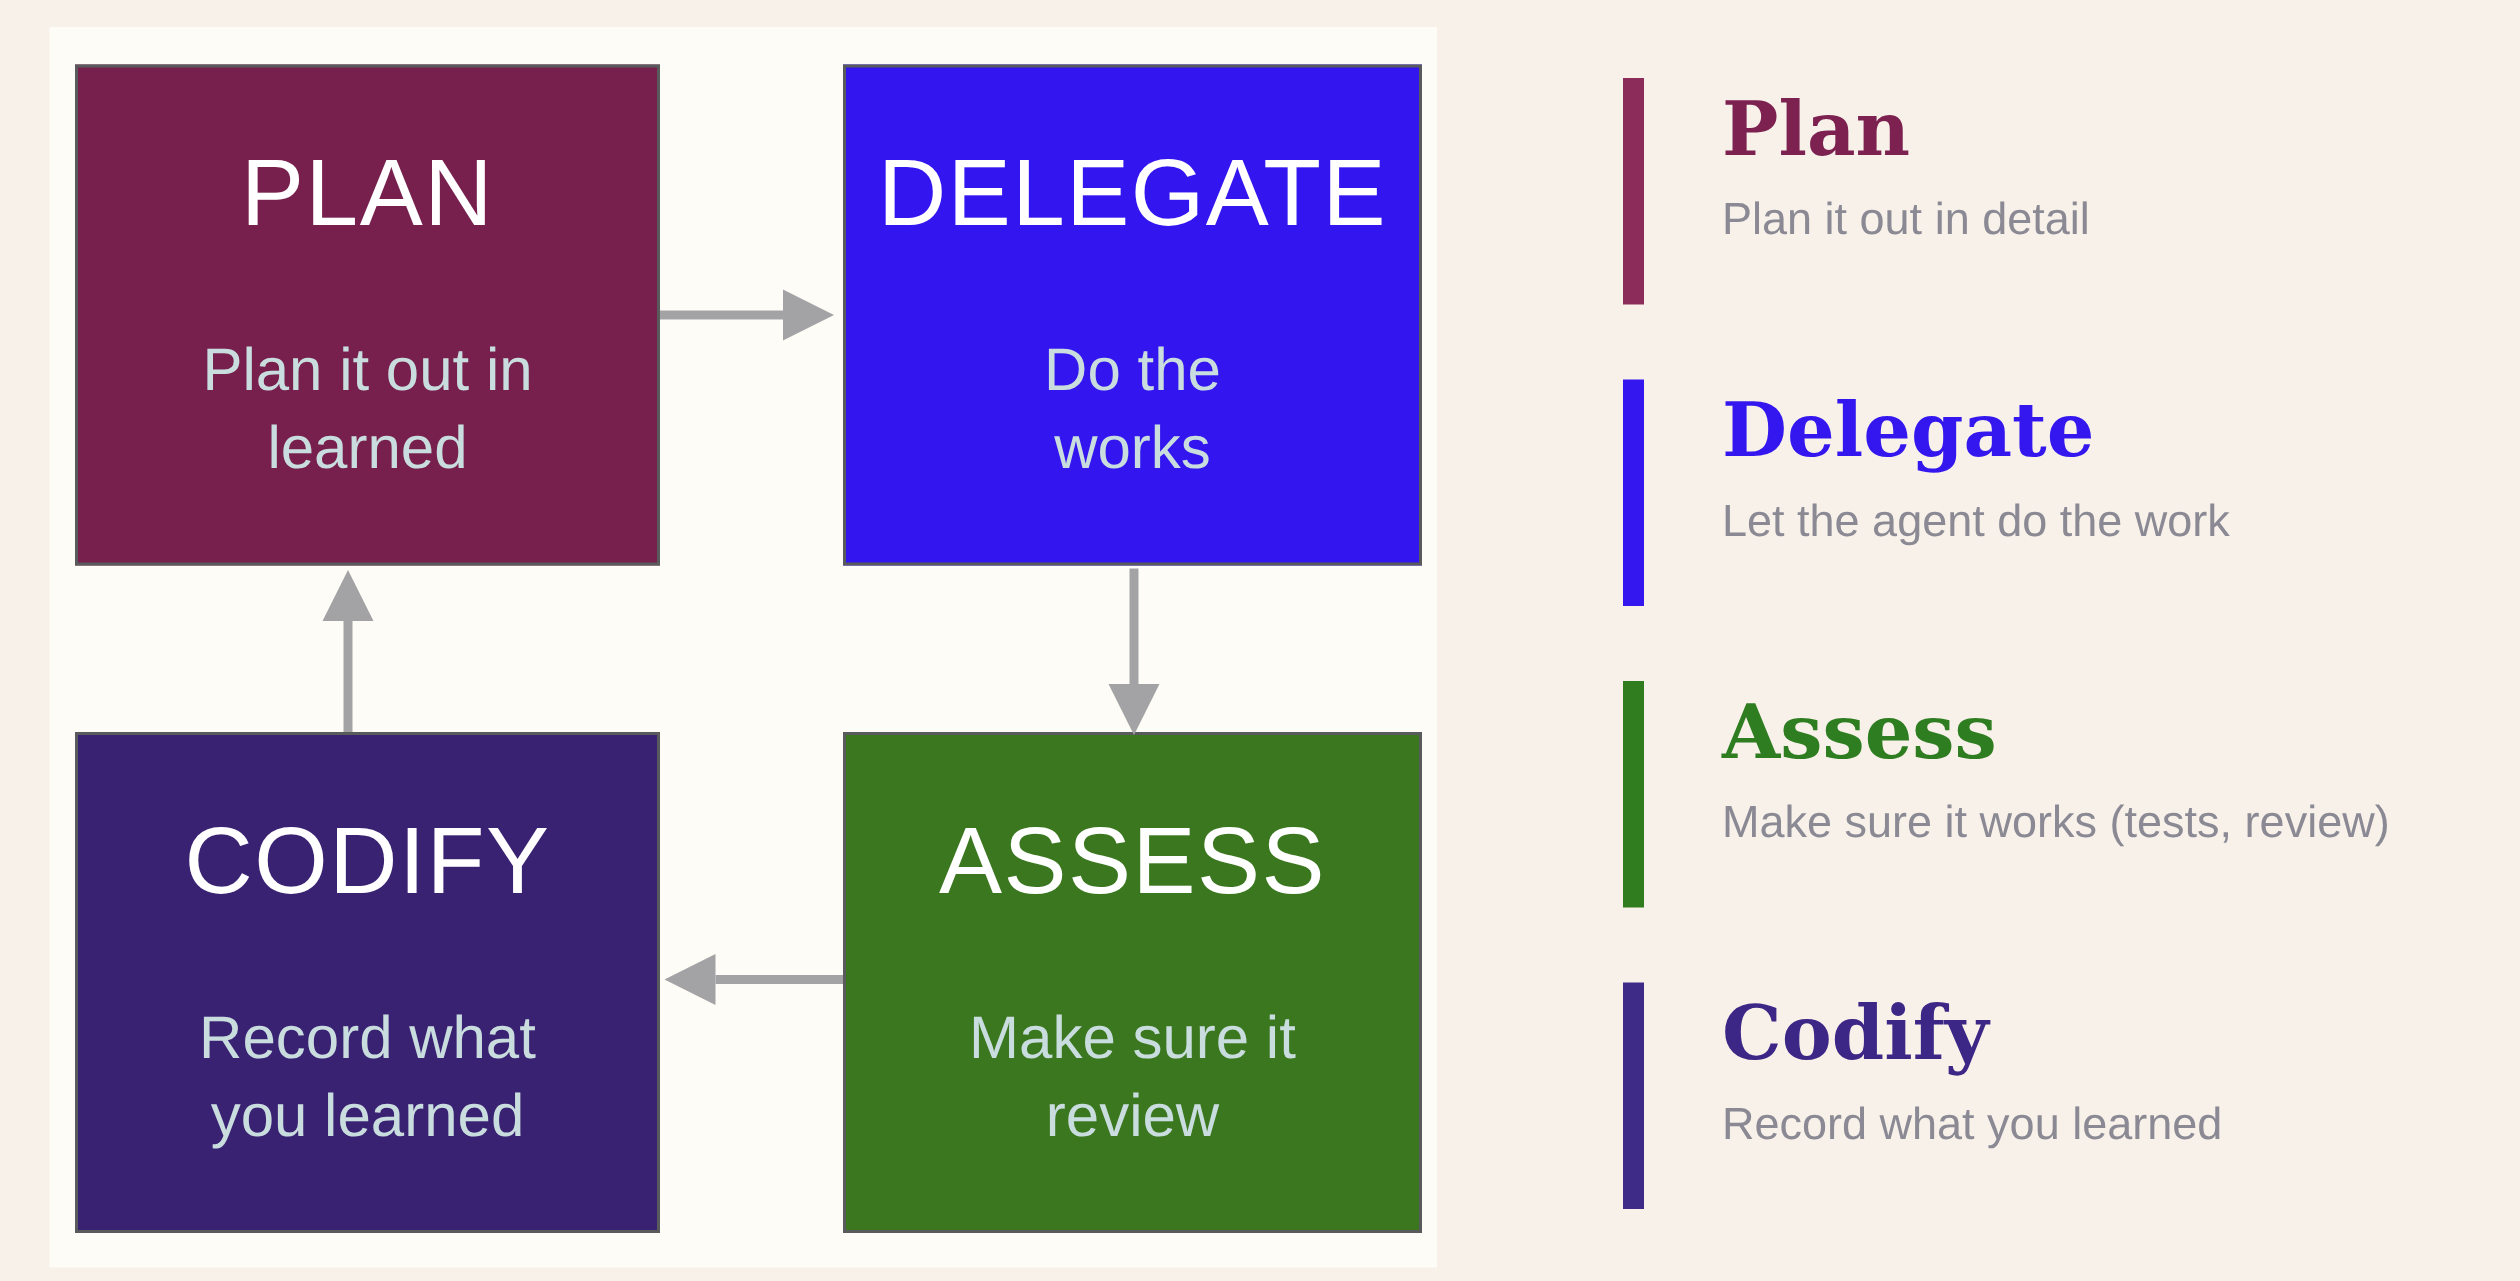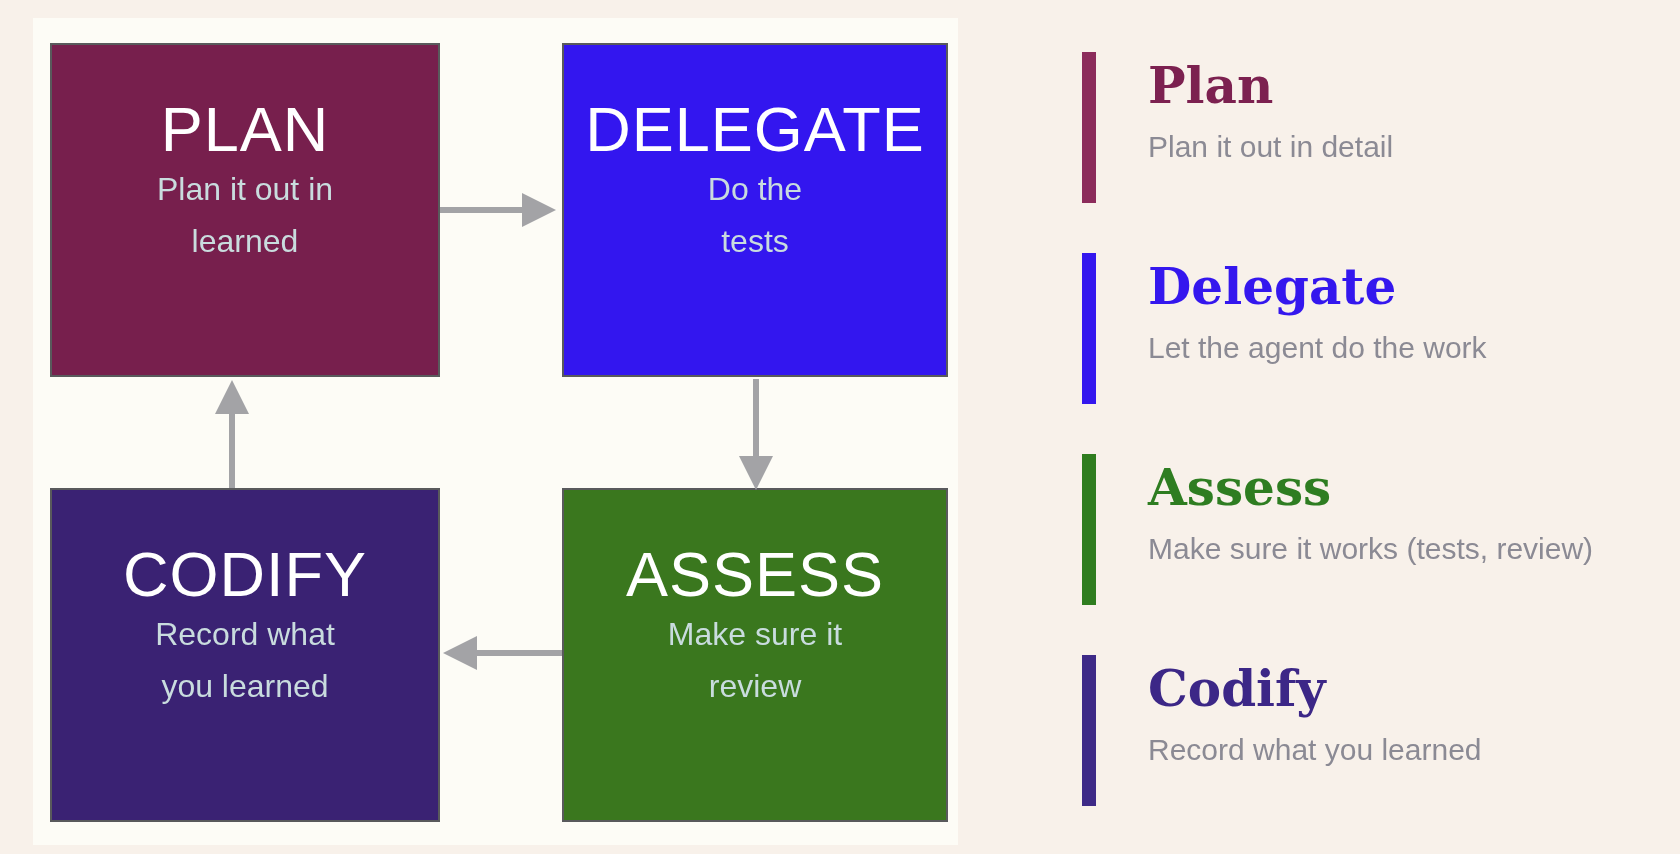--- a/index.html
+++ b/index.html
@@ -30,21 +30,22 @@
   #box-assess   { left:529px; top:470px; width:386px; height:334px; }
 
   .box-title {
     margin-top:50px;
     font-size:63px; line-height:68px;
     letter-spacing:1px;
     font-weight:400;
     color:#FFFFFF;
   }
   .box-subtitle {
-    font-size:32px; line-height:52px;
+    margin-top:58px;
+    font-size:40px; line-height:52px;
     color:#C9DCDE;
   }
 
   
   .shaft { position:absolute; background:#A3A3A6; }
   .head  { position:absolute; width:0; height:0; }
 
   #shaft-plan-delegate { left:407px; top:189px; width:82px; height:6px; }
   #head-plan-delegate  { left:489px; top:175px;
     border-top:17px solid transparent; border-bottom:17px solid transparent;
@@ -91,21 +92,21 @@
     <div class="box-subtitle">
       <span>Plan it out in</span><br>
       <span>learned</span>
     </div>
   </div>
 
   <div class="box" id="box-delegate" style="background-color: rgb(51, 22, 239);">
     <div class="box-title">DELEGATE</div>
     <div class="box-subtitle">
       <span>Do the</span><br>
-      <span>tests</span>
+      <span>works</span>
     </div>
   </div>
 
   <div class="box" id="box-assess" style="background-color: rgb(58, 119, 30);">
     <div class="box-title">ASSESS</div>
     <div class="box-subtitle">
       <span>Make sure it</span><br>
       <span>review</span>
     </div>
   </div>

